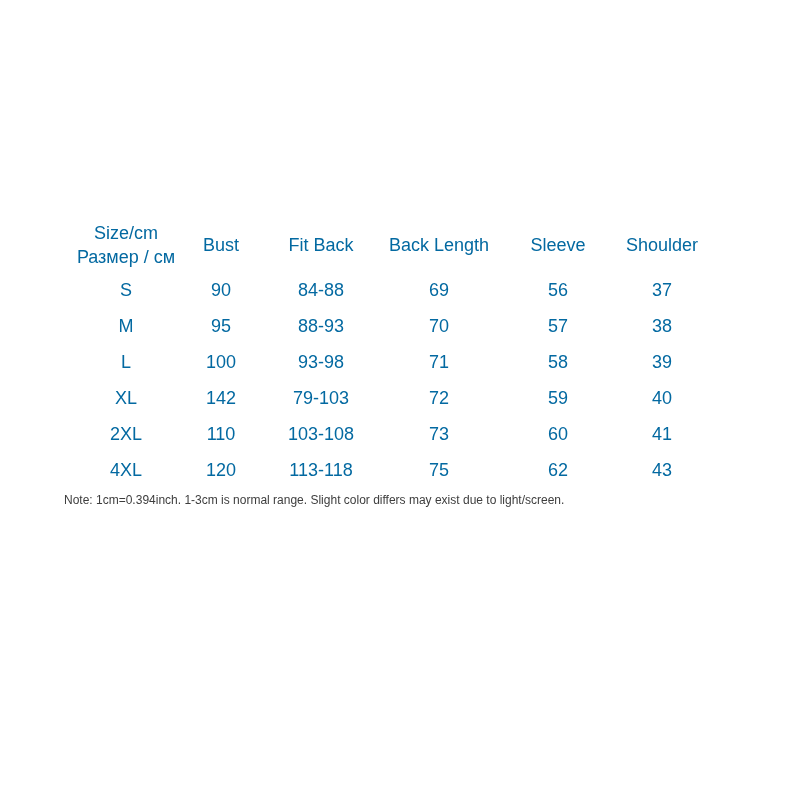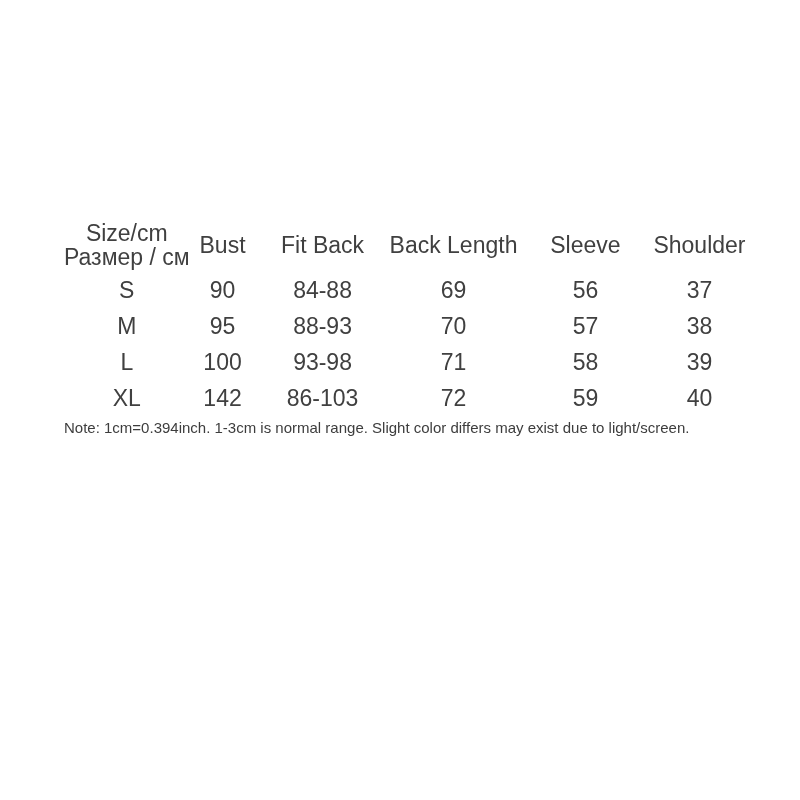--- a/index.html
+++ b/index.html
@@ -17,22 +17,22 @@
     color: #3d3d3d;
   }
   .size-chart {
     position: absolute;
     left: 64px;
     top: 218px;
   }
   table.size-table {
     border-collapse: collapse;
     border: none;
-    font-size: 23px;
-    color: #404040;
+    font-size: 18px;
+    color: #0369a1;
   }
   table.size-table th,
   table.size-table td {
     font-weight: 400;
     text-align: center;
     vertical-align: middle;
     padding: 0;
     height: 36px;
     white-space: nowrap;
   }
@@ -44,21 +44,21 @@
   .col-fitbust { width: 134px; }
   .col-backlen { width: 102px; }
   .col-sleeve  { width: 136px; }
   .col-shoulder{ width: 72px;  }
   .size-header-line {
     display: block;
     line-height: 24px;
   }
   .note {
     margin-top: 2px;
-    font-size: 15px;
+    font-size: 12px;
     line-height: 20px;
     text-align: left;
     color: #3d3d3d;
     white-space: nowrap;
   }
 </style>
 </head>
 <body>
 
 <div class="sheet">
@@ -106,22 +106,38 @@
             <td>L</td>
             <td>100</td>
             <td>93-98</td>
             <td>71</td>
             <td>58</td>
             <td>39</td>
           </tr>
           <tr>
             <td>XL</td>
             <td>142</td>
-            <td>86-103</td>
+            <td>79-103</td>
             <td>72</td>
             <td>59</td>
             <td>40</td>
+          </tr>
+          <tr>
+            <td>2XL</td>
+            <td>110</td>
+            <td>103-108</td>
+            <td>73</td>
+            <td>60</td>
+            <td>41</td>
+          </tr>
+          <tr>
+            <td>4XL</td>
+            <td>120</td>
+            <td>113-118</td>
+            <td>75</td>
+            <td>62</td>
+            <td>43</td>
           </tr>
         </tbody>
     </table>
     <div class="note">Note: 1cm=0.394inch. 1-3cm is normal range. Slight color differs may exist due to light/screen.</div>
   </div>
 </div>
 
 </body></html>

